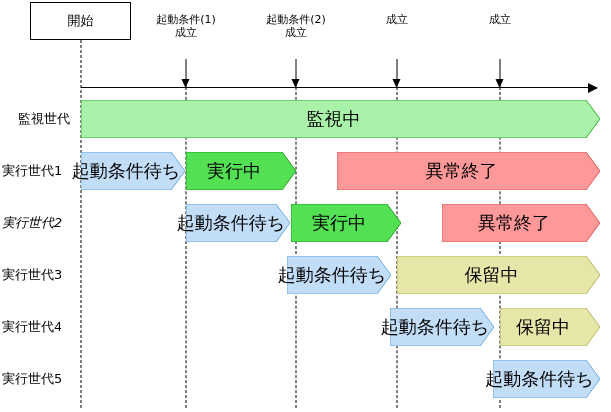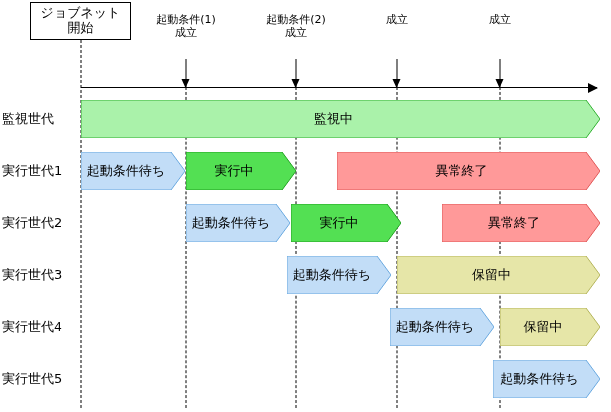--- a/index.html
+++ b/index.html
@@ -94,41 +94,40 @@
     transform:translateY(-50%);
   }
 
   
   .bar{
     position:absolute;
     box-sizing:border-box;
     display:flex;
     align-items:center;
     justify-content:center;
-    font-size:13px;
+    font-size:18px;
     color:#000;
     white-space:nowrap;
     overflow:visible;
   }
   .bar .lbl{position:relative;z-index:2;}
   .bar .shape{
     position:absolute;
     left:0;top:0;
     width:100%;height:100%;
     z-index:1;
   }
   .bar.leftpad .lbl{margin-right:14px;}
 </style>
 </head>
 <body>
 
 <div id="canvas">
 
   <div class="startbox">
-    <span>ジョブネット</span>
     <span>開始</span>
   </div>
 
   <div id="dyn">
       <div class="vline" style="left:81px;top:40px;height:368px;"></div>
       <div class="timeaxis" style="left:81px;top:87px;width:516px;"></div>
       <div class="condlabel" style="left:186px;top:14px;">
         <span>起動条件(1)</span>
         <span>成立</span>
       </div>
@@ -143,21 +142,21 @@
       <div class="condlabel" style="left:397px;top:14px;">
         <span>成立</span>
       </div>
       <div class="condarrow" style="left:397px;top:59px;height:28px;"></div>
       <div class="vline" style="left:397px;top:87px;height:321px;"></div>
       <div class="condlabel" style="left:500px;top:14px;">
         <span>成立</span>
       </div>
       <div class="condarrow" style="left:500px;top:59px;height:28px;"></div>
       <div class="vline" style="left:500px;top:87px;height:321px;"></div>
-      <div class="rowlabel" style="top:119px;">監視世代</div>
+      <div class="rowlabel" style="top:119px;margin-left:16px;">監視世代</div>
       <div class="bar leftpad" style="left:81px;top:100px;width:519px;height:38px;">
         <svg class="shape" viewBox="0 0 519 38" width="519" height="38" preserveAspectRatio="none">
           <polygon points="0,0 505,0 519,19 505,38 0,38" fill="#aaf2aa" stroke="#33b133" stroke-width="1"></polygon>
         </svg>
         <span class="lbl">監視中</span>
       </div>
       <div class="rowlabel" style="top:171px;">実行世代1</div>
       <div class="bar leftpad" style="left:81px;top:152px;width:104px;height:38px;">
         <svg class="shape" viewBox="0 0 104 38" width="104" height="38" preserveAspectRatio="none">
           <polygon points="0,0 90,0 104,19 90,38 0,38" fill="#c2ddf7" stroke="#6aa9e0" stroke-width="1"></polygon>
@@ -169,21 +168,21 @@
           <polygon points="0,0 96,0 110,19 96,38 0,38" fill="#53e053" stroke="#22a322" stroke-width="1"></polygon>
         </svg>
         <span class="lbl">実行中</span>
       </div>
       <div class="bar leftpad" style="left:337px;top:152px;width:263px;height:38px;">
         <svg class="shape" viewBox="0 0 263 38" width="263" height="38" preserveAspectRatio="none">
           <polygon points="0,0 249,0 263,19 249,38 0,38" fill="#ff9999" stroke="#e05858" stroke-width="1"></polygon>
         </svg>
         <span class="lbl">異常終了</span>
       </div>
-      <div class="rowlabel" style="top:223px;">実行世代2</div>
+      <div class="rowlabel" style="top:223px;font-style:italic;">実行世代2</div>
       <div class="bar leftpad" style="left:186px;top:204px;width:104px;height:38px;">
         <svg class="shape" viewBox="0 0 104 38" width="104" height="38" preserveAspectRatio="none">
           <polygon points="0,0 90,0 104,19 90,38 0,38" fill="#c2ddf7" stroke="#6aa9e0" stroke-width="1"></polygon>
         </svg>
         <span class="lbl">起動条件待ち</span>
       </div>
       <div class="bar leftpad" style="left:291px;top:204px;width:110px;height:38px;">
         <svg class="shape" viewBox="0 0 110 38" width="110" height="38" preserveAspectRatio="none">
           <polygon points="0,0 96,0 110,19 96,38 0,38" fill="#53e053" stroke="#22a322" stroke-width="1"></polygon>
         </svg>

